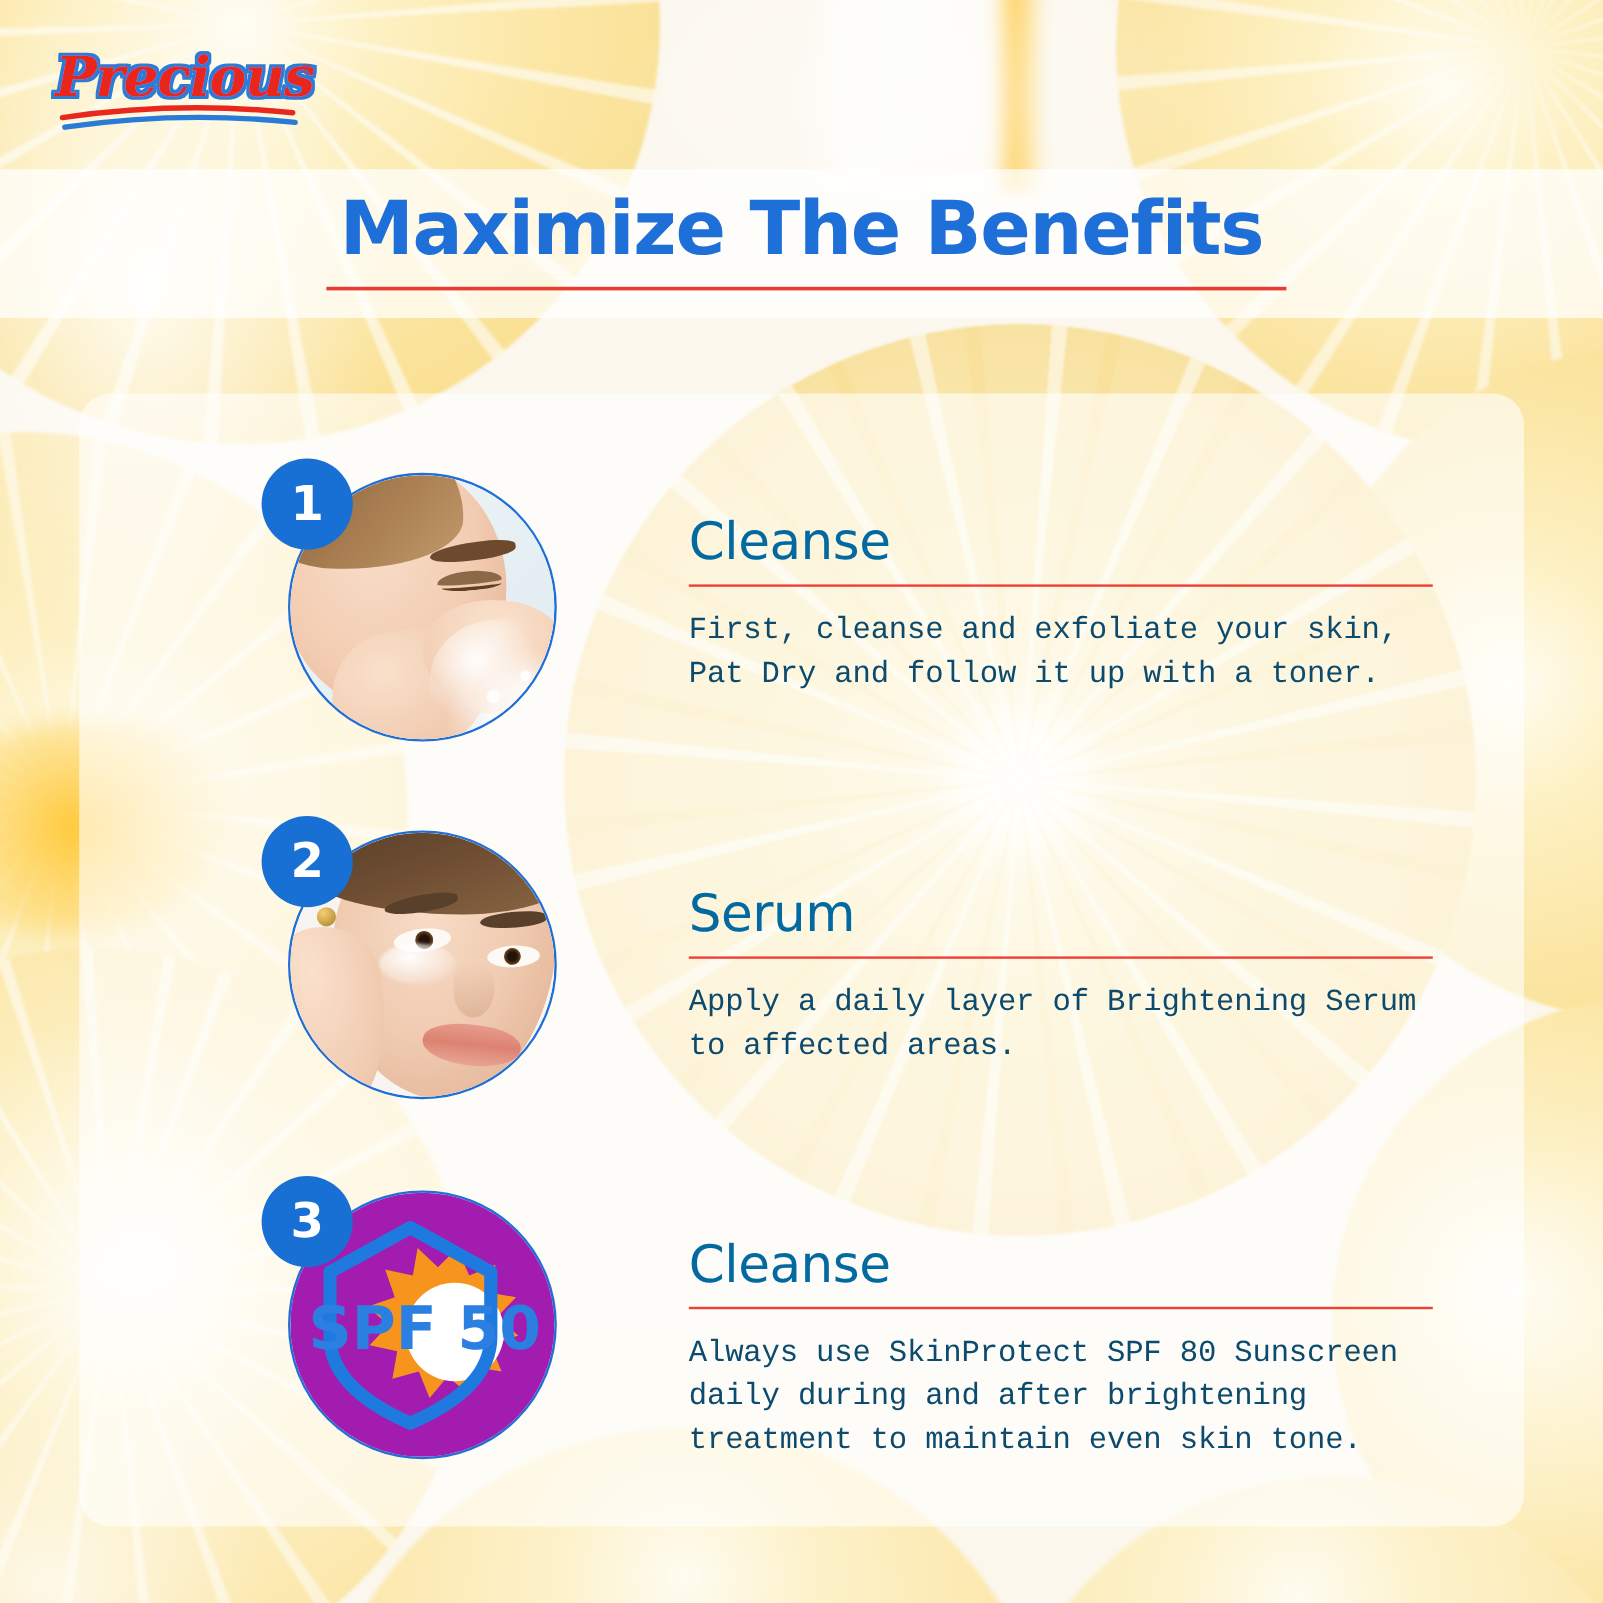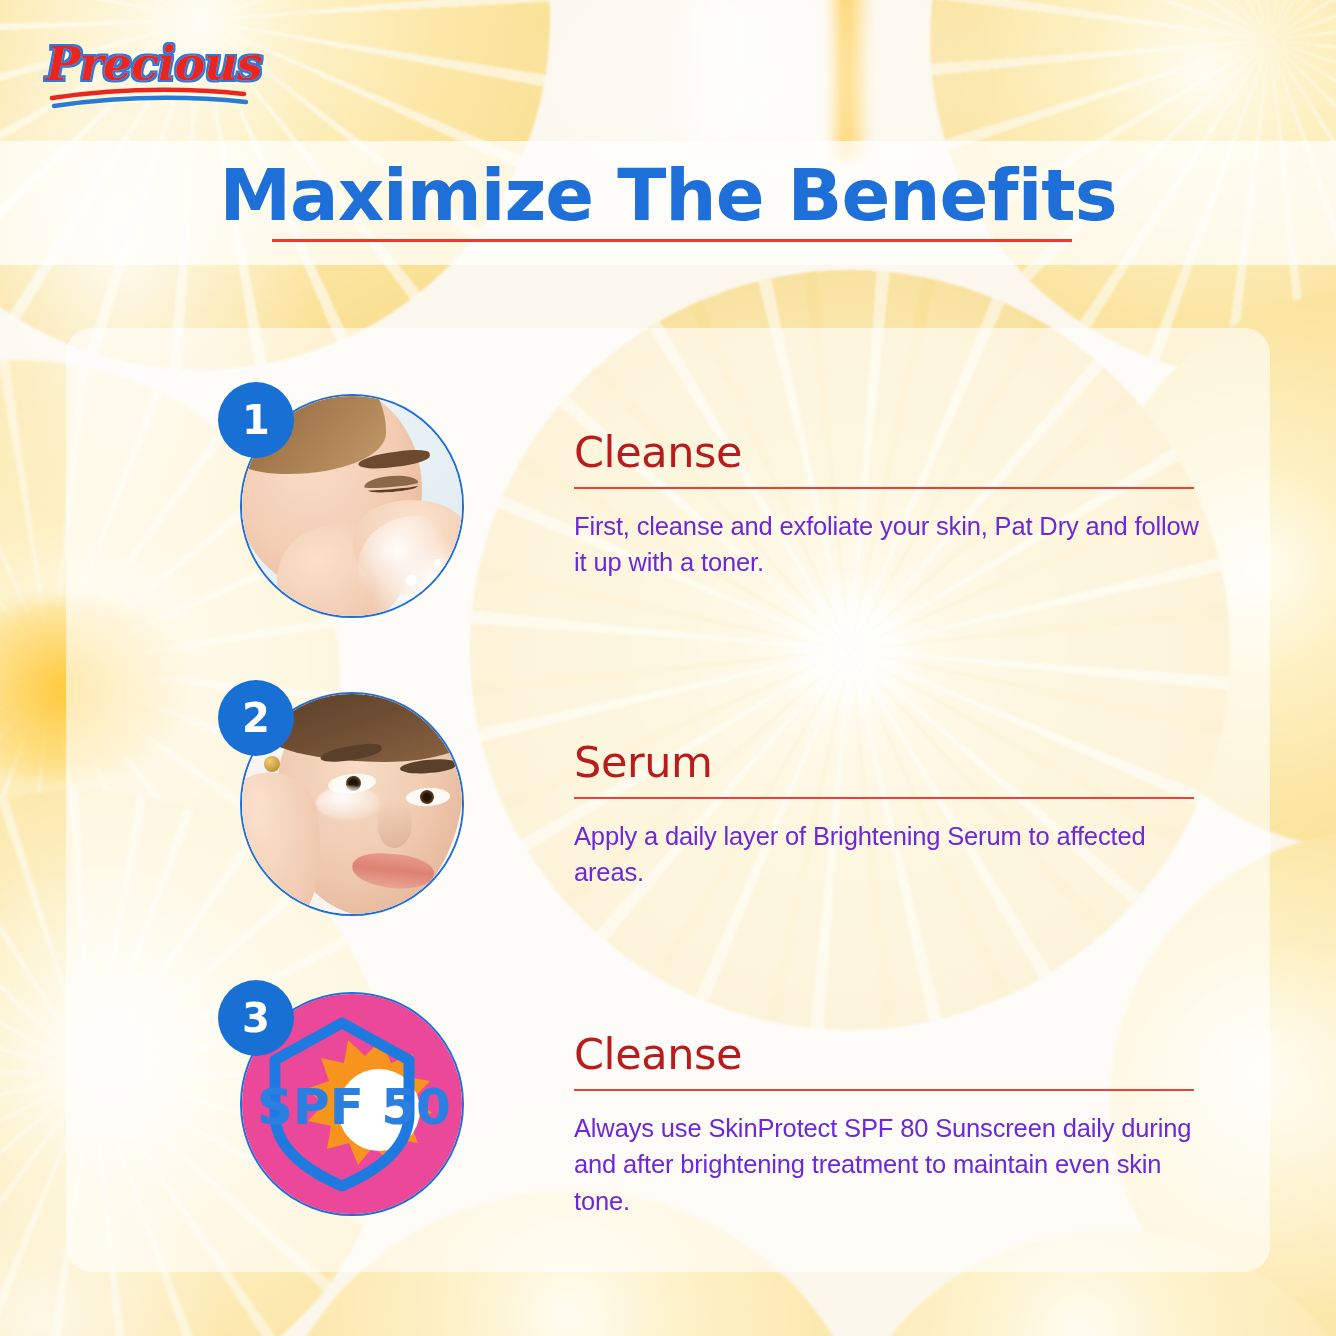--- a/index.html
+++ b/index.html
@@ -193,21 +193,21 @@
     background: rgba(255,255,255,0.72);
   }
 
   .page-title {
     position: absolute;
     left: 0; top: 158px;
     width: 1336px;
     text-align: center;
     font-family: "DejaVu Sans", sans-serif;
     font-weight: bold;
-    font-size: 72px;
+    font-size: 62px;
     letter-spacing: -1px;
     color: #1f6fd8;
     line-height: 1.05;
   }
 
   .title-rule {
     position: absolute;
     left: 272px; top: 239px;
     width: 800px; height: 3px;
     background: #e83b33;
@@ -265,39 +265,39 @@
     justify-content: center;
     z-index: 4;
   }
 
   .text-col { position: relative; }
 
   .step-head {
     font-family: "DejaVu Sans", sans-serif;
     font-weight: normal;
     font-size: 43px;
-    color: #b91c1c;
+    color: #0369a1;
     line-height: 1.05;
     letter-spacing: -0.4px;
   }
 
   .head-rule {
     width: 620px;
     height: 2px;
     background: #ef4036;
     margin-top: 12px;
   }
 
   .step-body {
     margin-top: 19px;
     width: 640px;
-    font-family: Liberation Sans, sans-serif;
+    font-family: Liberation Mono, monospace;
     font-size: 25.5px;
     line-height: 1.42;
-    color: #6d28d9;
+    color: #0c4a6e;
     letter-spacing: -0.15px;
   }
 
   .step-1 .text-col { margin-left: 116px; margin-top: 48px; }
   .step-2 .text-col { margin-left: 116px; margin-top: 60px; }
   .step-3 .text-col { margin-left: 116px; margin-top: 52px; }
 
   
   .logo {
     position: absolute;
@@ -382,21 +382,21 @@
     background: radial-gradient(ellipse at 40% 24%, #fae1cd, #f0cab0 70%, #e2b494);
     transform: rotate(-9deg); }
   .p2-serum { position:absolute; left:74px; top:92px; width:64px; height:34px;
     border-radius: 50%;
     background: radial-gradient(ellipse at 40% 34%, rgba(255,255,255,0.95), rgba(255,255,255,0.15) 75%);
     filter: blur(1.2px); }
   .p2-earring { position:absolute; left:22px; top:62px; width:16px; height:16px;
     border-radius:50%; background: radial-gradient(circle at 34% 30%, #f4cf73, #a87d28); }
 
   
-  .spf-wrap { position:absolute; inset:0; background:#ec4899; }
+  .spf-wrap { position:absolute; inset:0; background:#a21caf; }
 </style>
 </head>
 <body>
 
 <div id="page">
 
   <div class="bg-base"></div>
   <div class="bg-layer">
     <div class="lemon-top-l"></div>
     <div class="lemon-top-r"></div>

